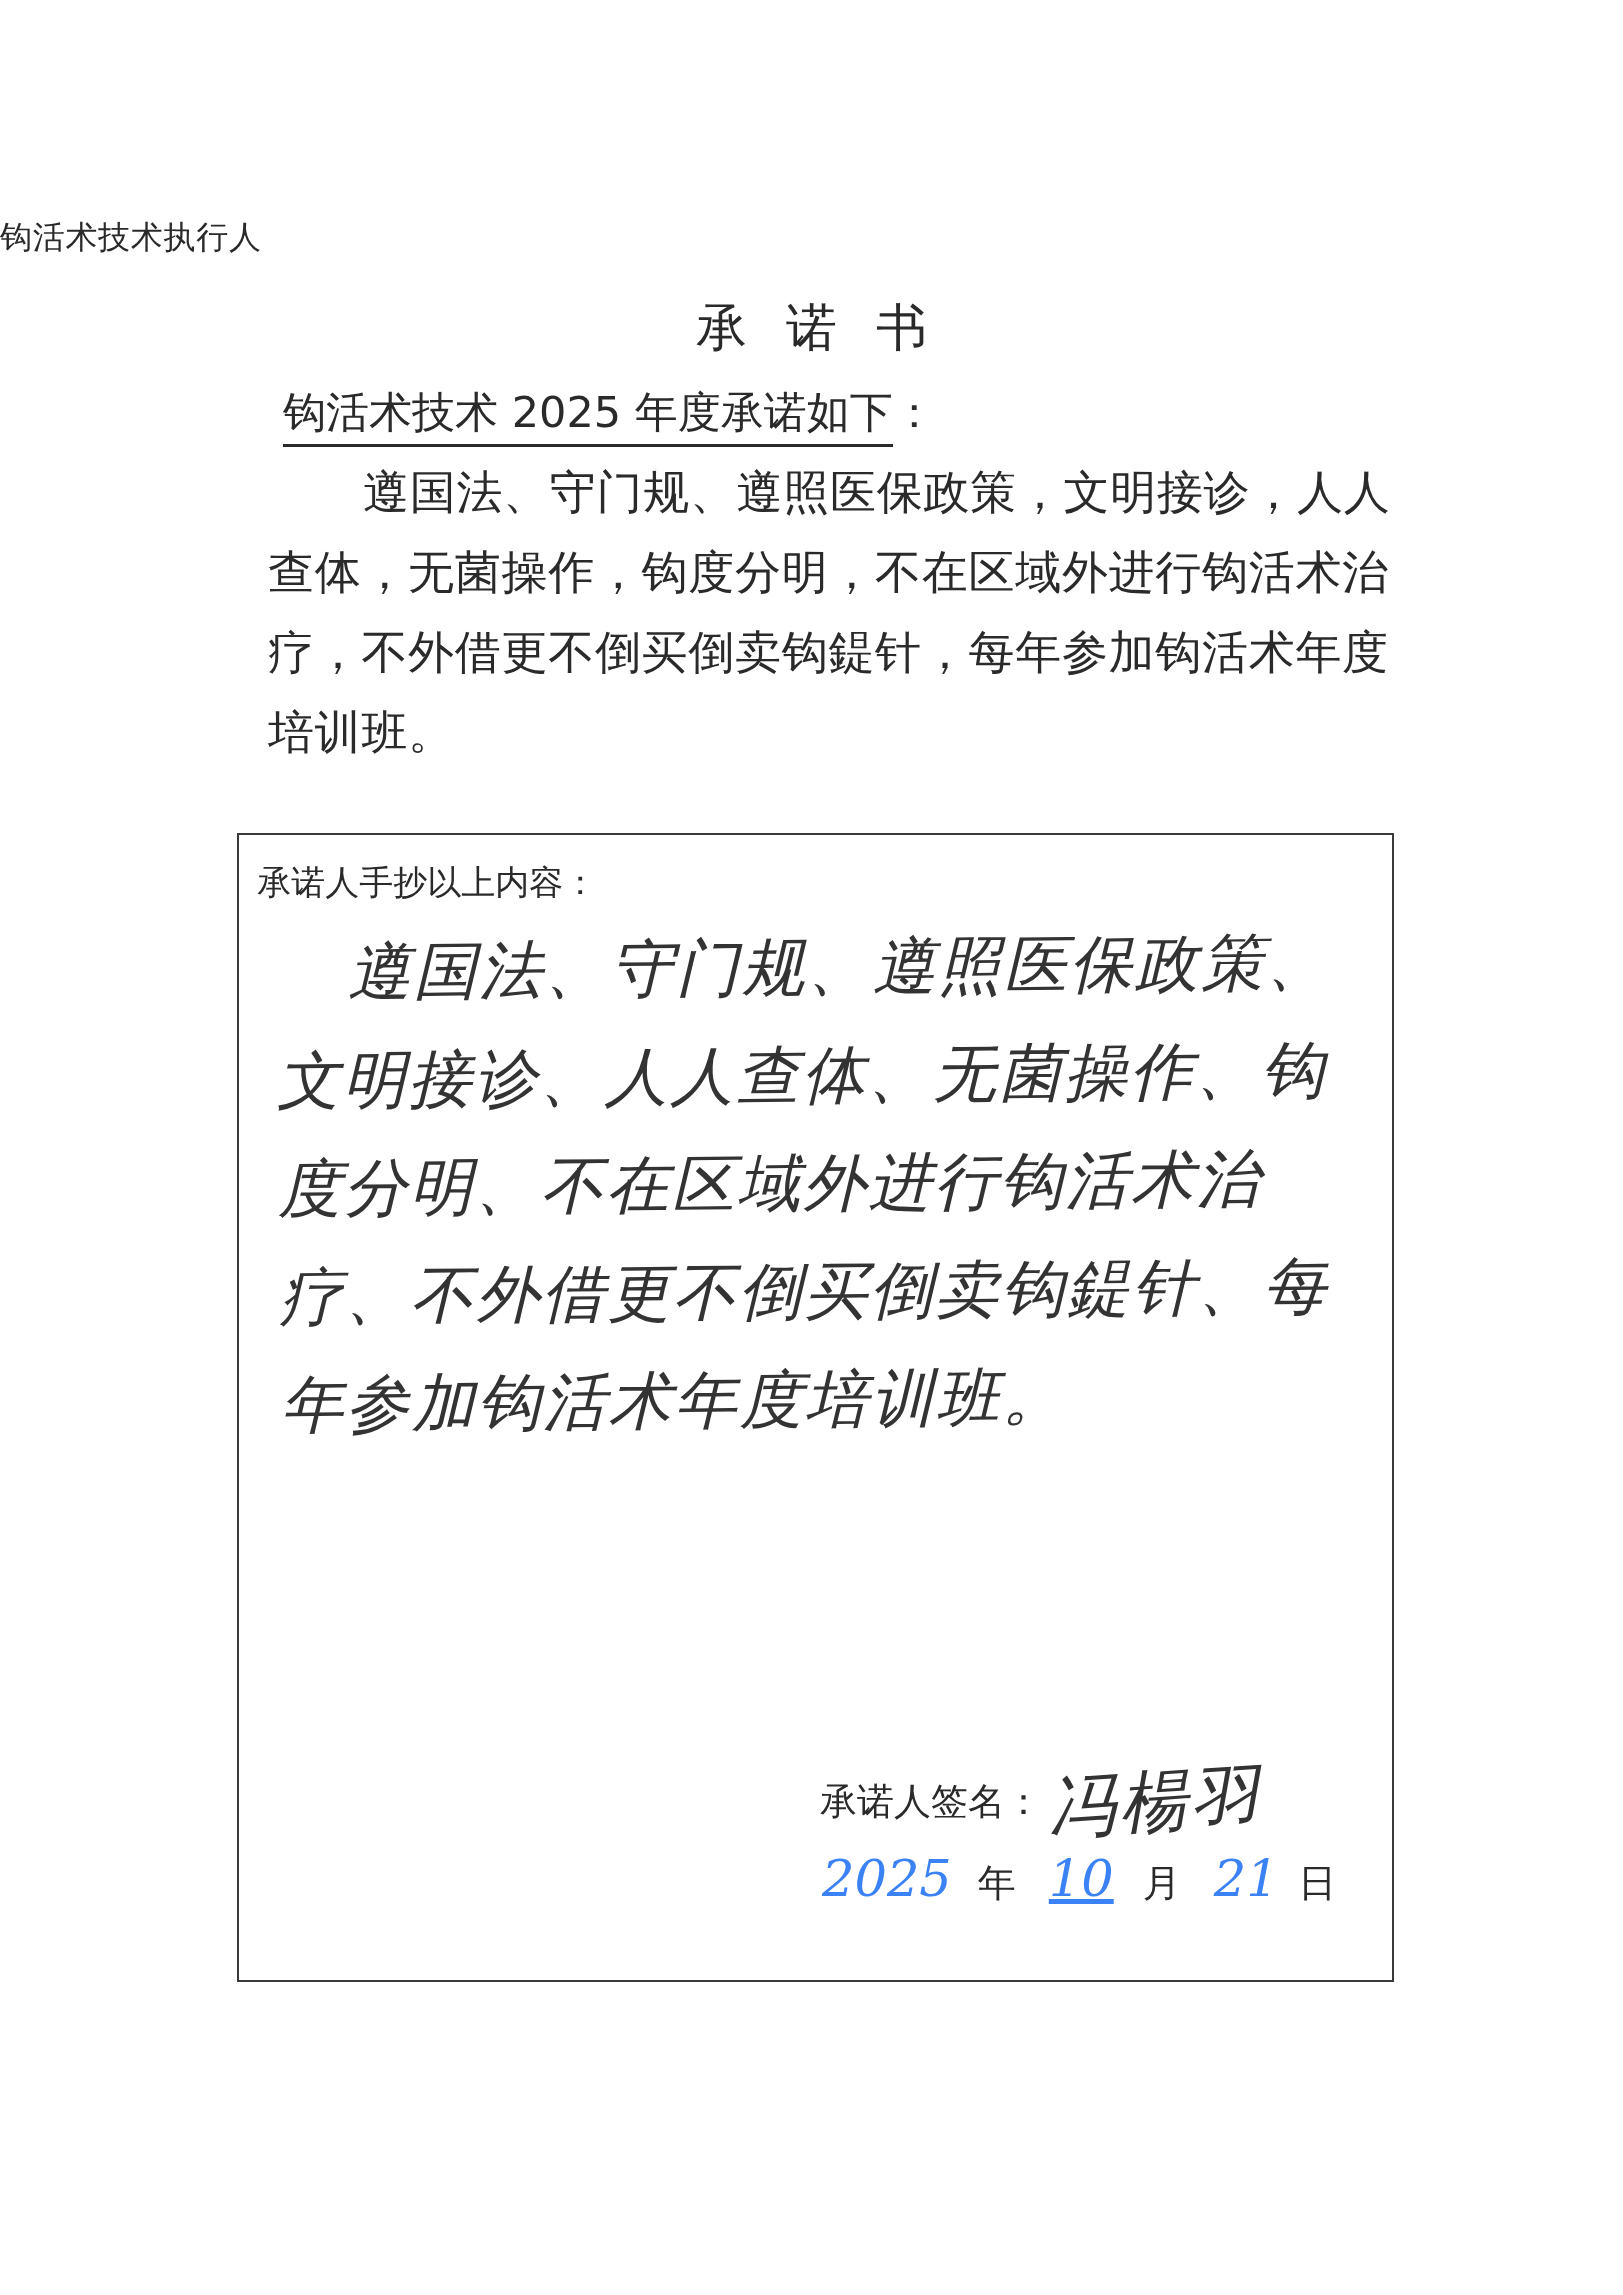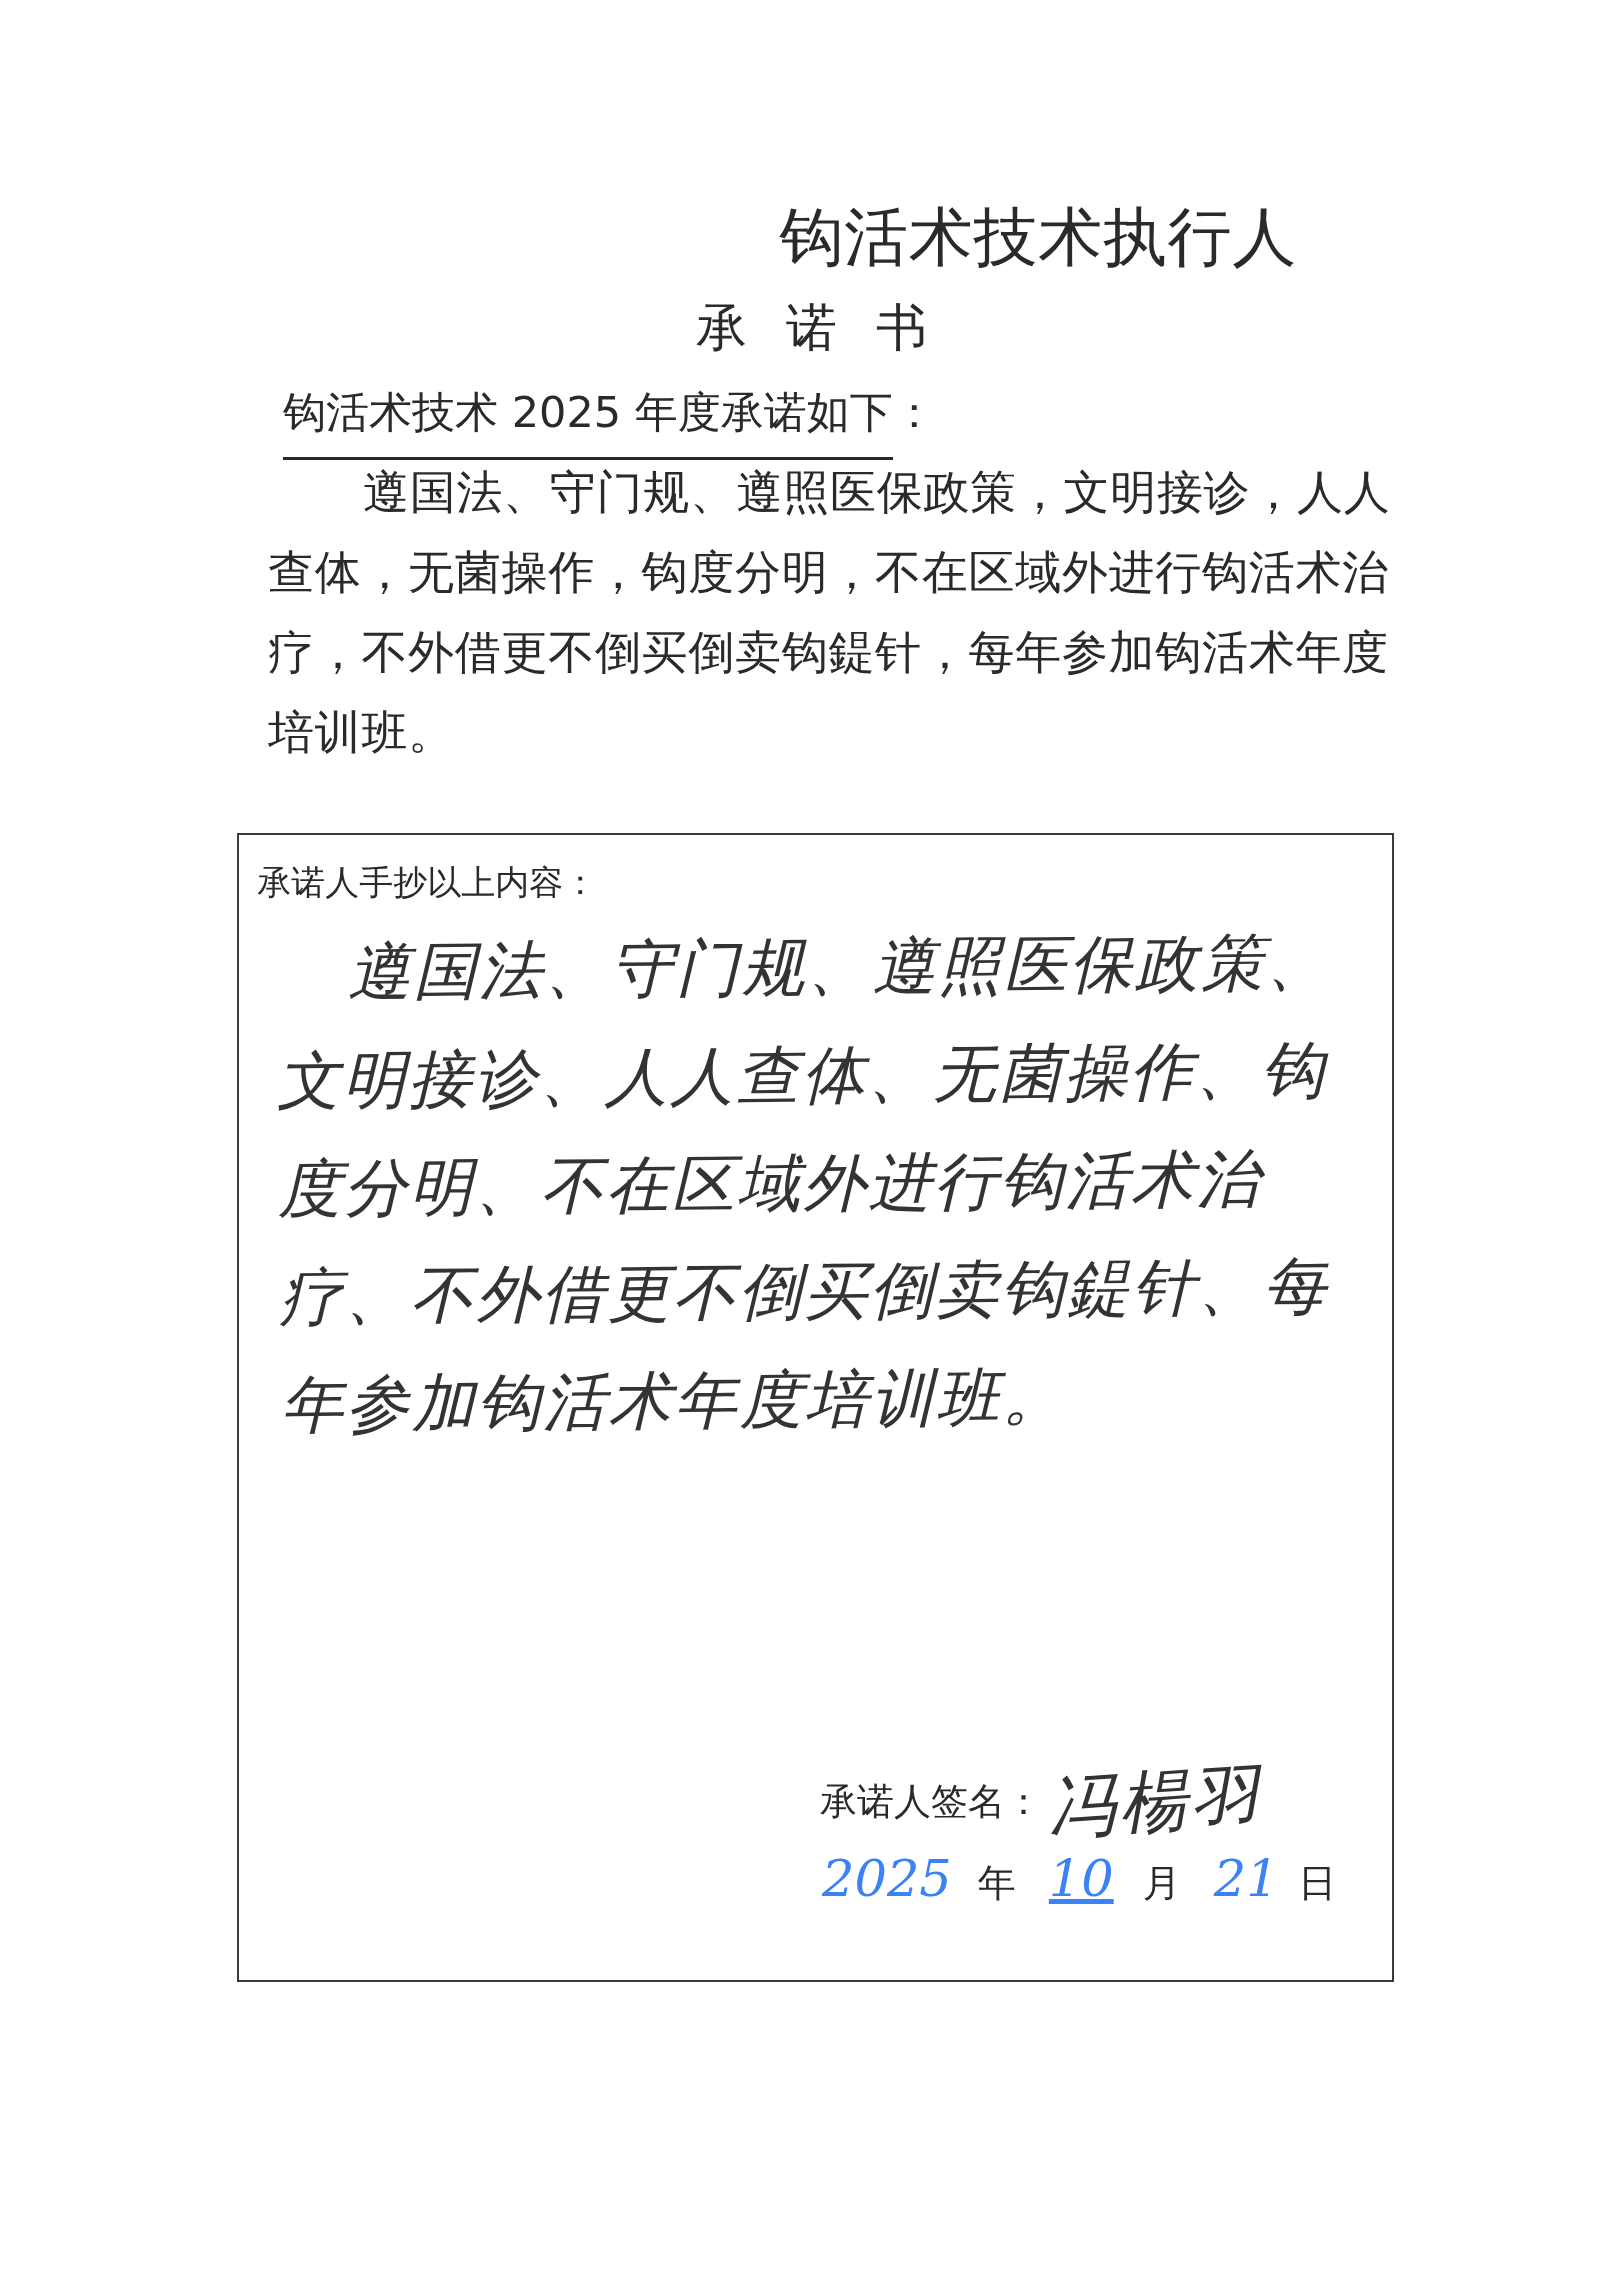--- a/index.html
+++ b/index.html
@@ -3,32 +3,32 @@
 <meta charset="utf-8">
 <style>
   html, body { margin: 0; padding: 0; background: #ffffff; }
   body {
     width: 1623px; height: 2295px; position: relative; overflow: hidden;
     font-family: "DejaVu Sans", "Liberation Sans", sans-serif;
     color: #2a2a2a;
   }
   .title1 {
     position: absolute; left: 0; width: 1297px; top: 208px;
-    text-align: right; font-size: 64px; line-height: 59px; letter-spacing: 0.7px;
+    text-align: left; font-size: 32px; line-height: 59px; letter-spacing: 0.7px;
   }
   .title2 {
     position: absolute; left: 0; width: 1623px; top: 296px;
     text-align: center; font-size: 51px; line-height: 63px; letter-spacing: 39px;
     padding-left: 39px; box-sizing: border-box;
   }
   .intro {
     position: absolute; left: 283px; top: 385px;
     font-size: 43px; line-height: 55px;
   }
-  .intro .u { border-bottom: 3.3px solid #2a2a2a; padding-bottom: 20px; }
+  .intro .u { border-bottom: 3.3px solid #2a2a2a; padding-bottom: 7px; }
   .body-text {
     position: absolute; left: 268px; top: 452px; width: 1145px;
     font-size: 46px; line-height: 80px; letter-spacing: 0.7px;
     text-indent: 95px;
   }
   .box {
     position: absolute; left: 237px; top: 833px;
     width: 1157px; height: 1149px;
     border: 2.6px solid #3a3a3a; box-sizing: border-box;
   }

